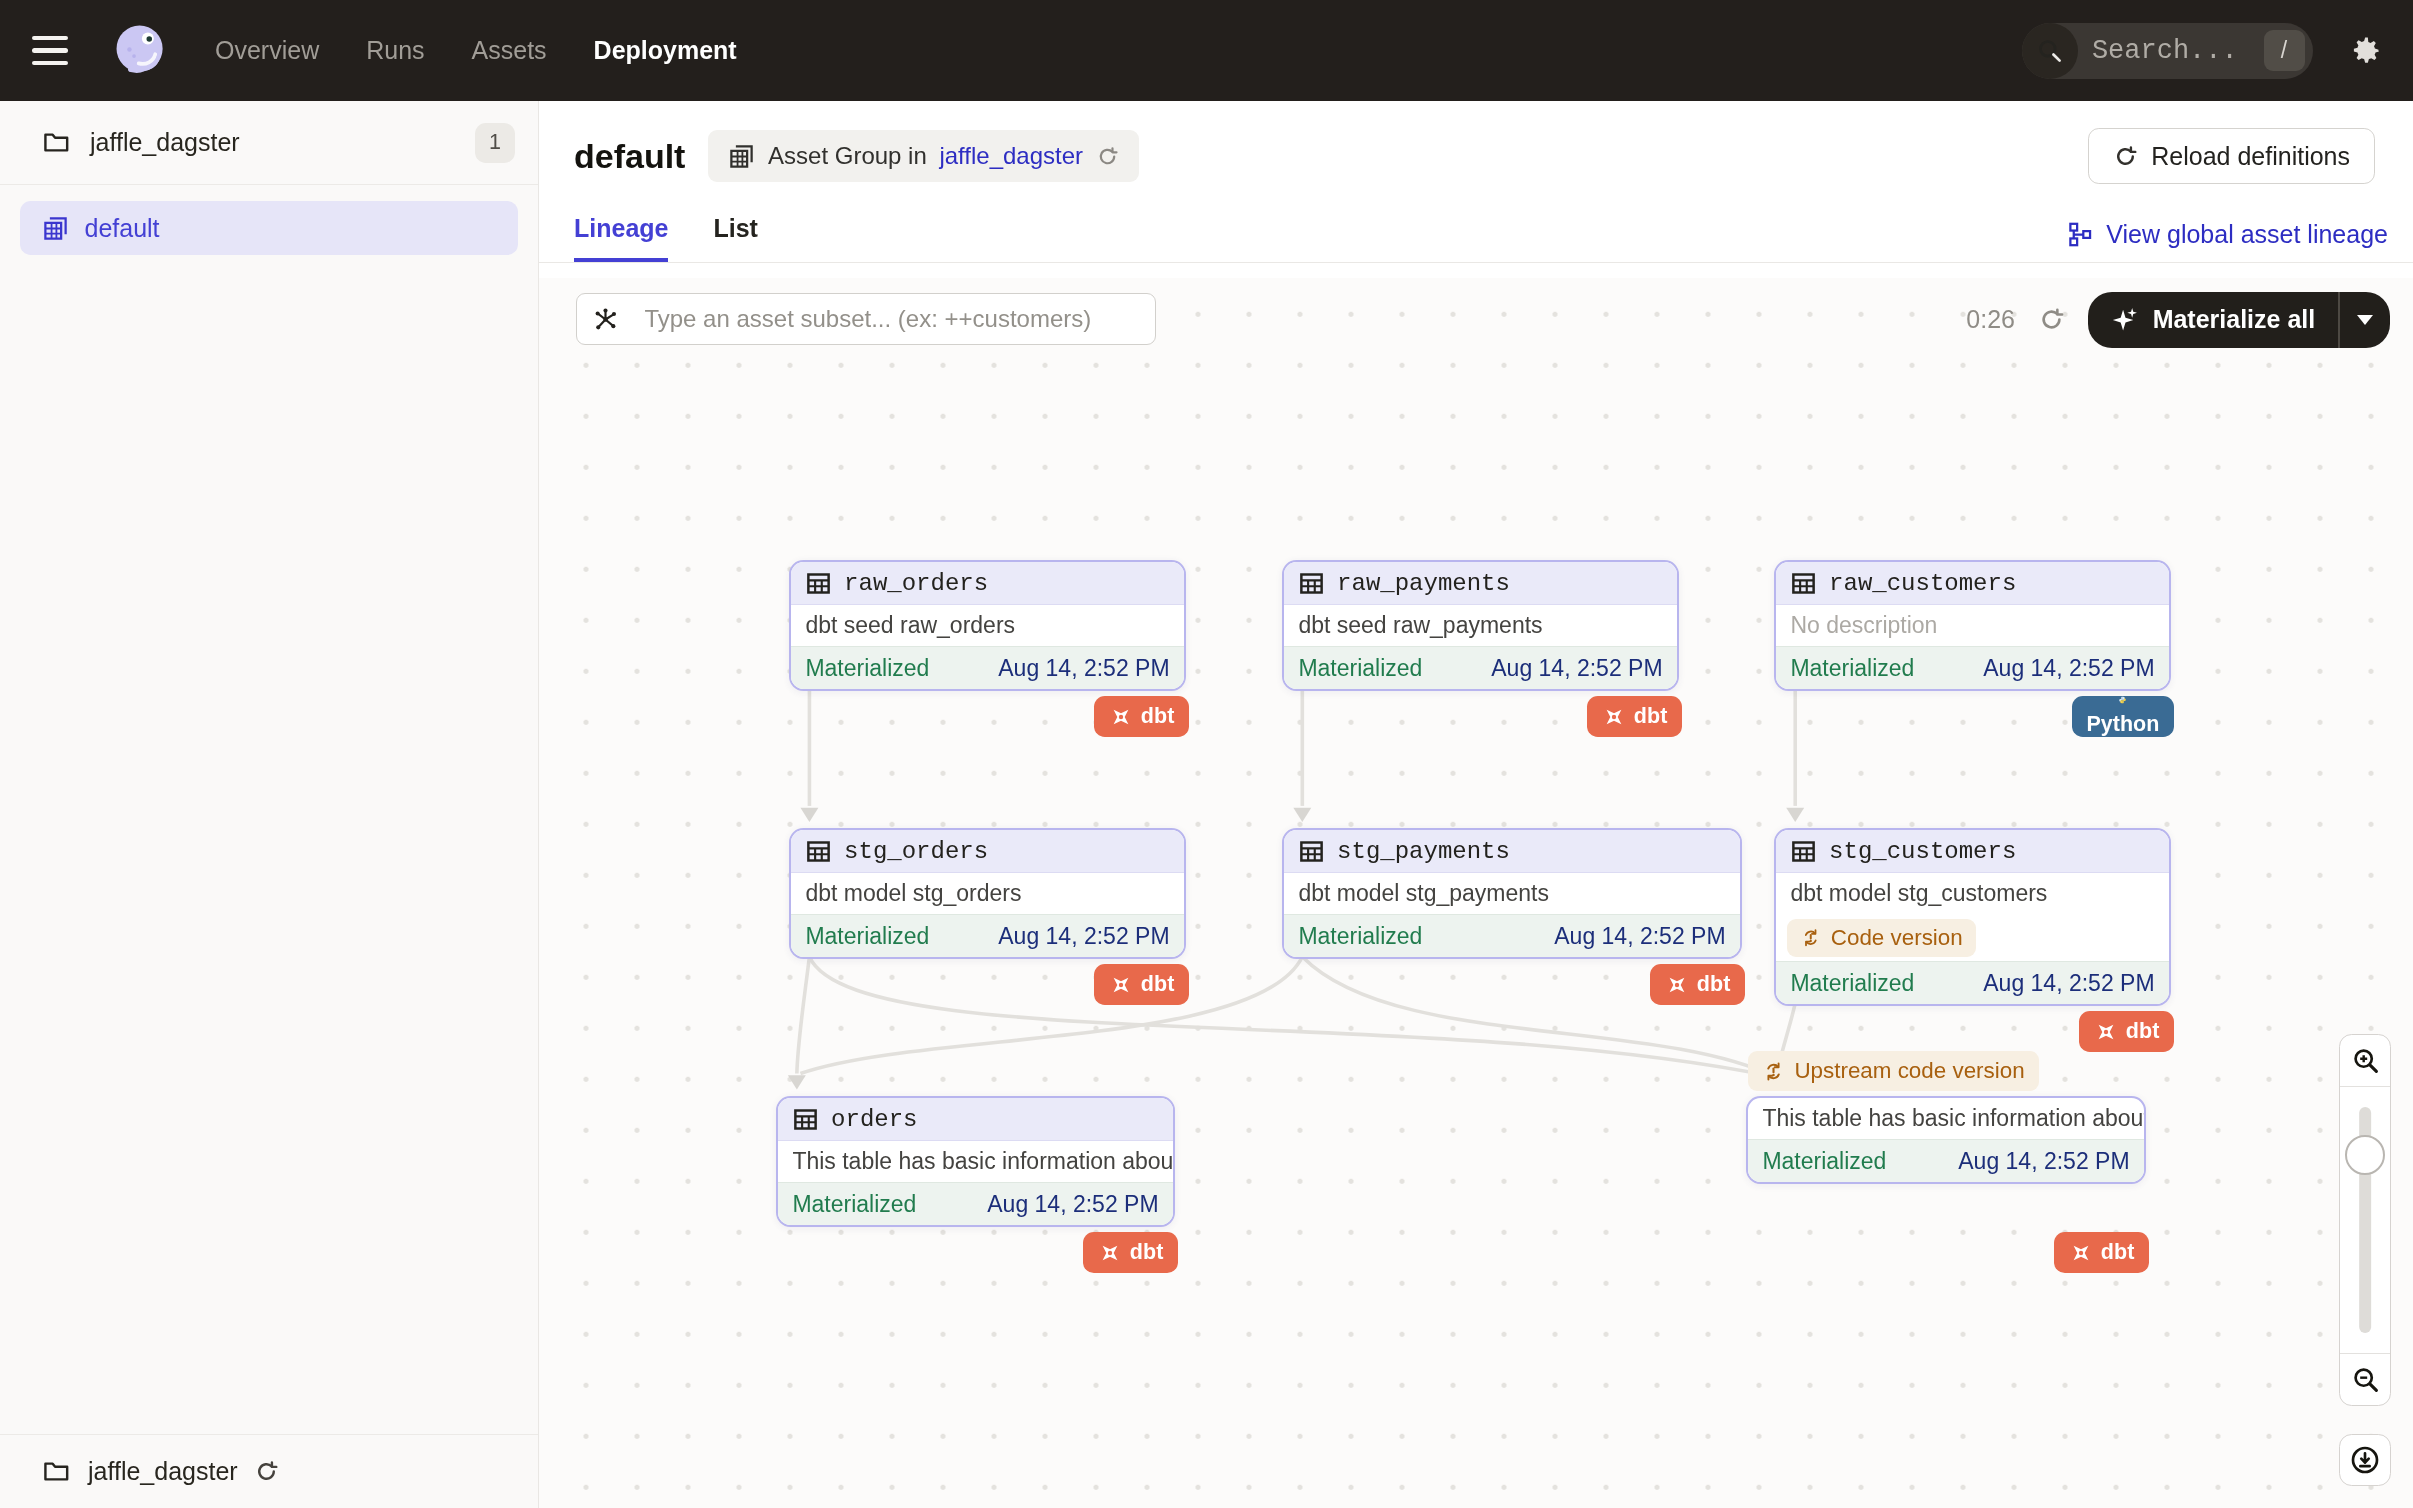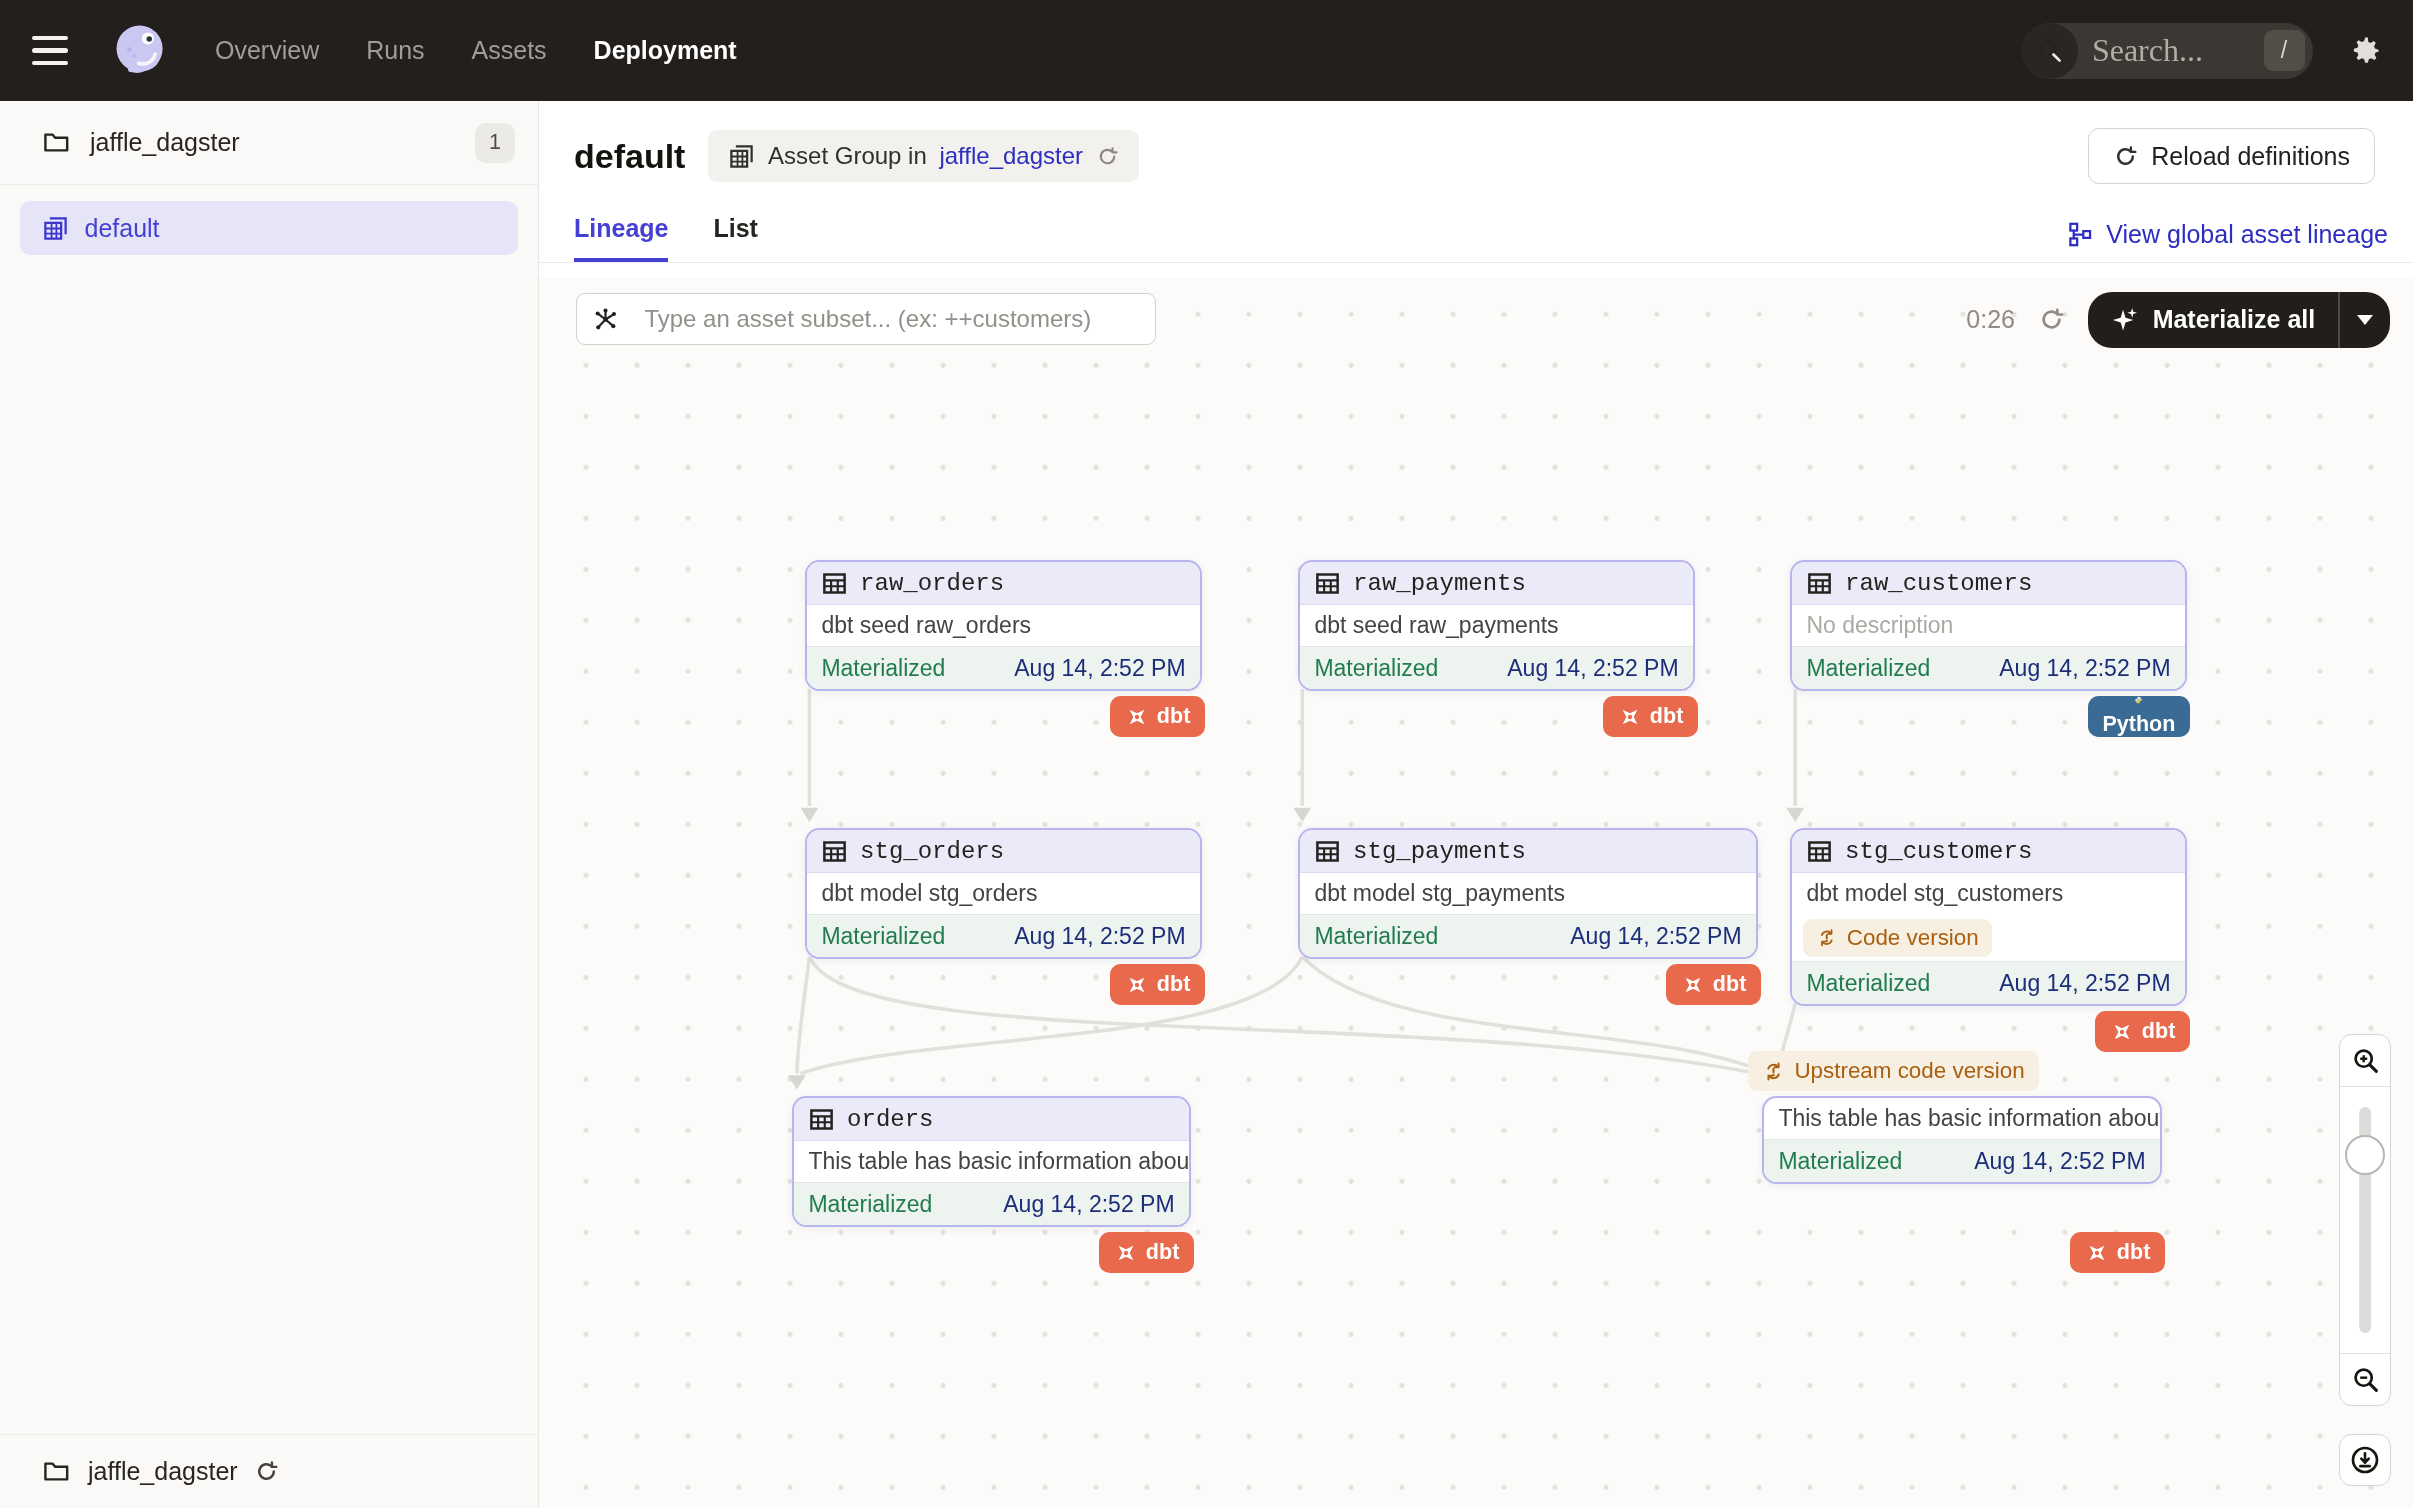--- a/index.html
+++ b/index.html
@@ -15,21 +15,21 @@
   .logo { width:59px; height:59px; margin-left:25px; }
   .navlinks { display:flex; align-items:center; margin-left:45px; gap:47px; }
   .navlink { font-size:25px; color:#A19D97; cursor:pointer; }
   .navlink.active { color:#FFFFFF; font-weight:700; }
   .nav-spacer { flex:1; }
   .searchpill { width:291px; height:56px; background:#3B3733; border-radius:28px; display:flex;
     align-items:center; overflow:hidden; }
   .search-circ { width:56px; height:56px; border-radius:50%; background:#2A2621; display:flex;
     align-items:center; justify-content:center; flex:none; }
   .searchpill input { flex:1; background:transparent; border:none; outline:none; color:#D8D5D0;
-    font-size:32px; padding-left:14.4px; font-family:Liberation Serif, serif; width:108px; }
+    font-size:27px; padding-left:14.4px; font-family:Liberation Mono, monospace; width:108px; }
   .searchpill input::placeholder { color:#B0ACA6; }
   .slash-badge { width:41px; height:41px; border-radius:9px; background:#514D47; color:#D8D5D0;
     font-size:23px; display:flex; align-items:center; justify-content:center; margin-right:8px; flex:none; }
   .gearbtn { margin:0 30.5px 0 34px; cursor:pointer; display:flex; }
 
   
   .sidebar { position:absolute; left:0; top:101px; width:539px; height:1407px;
     background:#FAF9F8; border-right:1.8px solid #E9E7E4; }
   .side-project { height:84px; display:flex; align-items:center; padding:0 23px 0 43px;
     border-bottom:1.8px solid #ECEAE7; cursor:pointer; }
@@ -80,21 +80,21 @@
   .refresh-gray { color:#8F8C86; display:flex; cursor:pointer; }
   .mat-btn { height:56px; background:#221F1B; border-radius:24px; display:flex; align-items:center;
     color:#fff; cursor:pointer; overflow:hidden; }
   .mat-main { display:flex; align-items:center; gap:12.6px; padding:0 23px; font-size:25px; font-weight:600; }
   .mat-divider { width:1.8px; height:56px; background:#4D4943; }
   .mat-caret { width:50px; height:56px; display:flex; align-items:center; justify-content:center; }
   .caret-down { width:0; height:0; border-left:8px solid transparent; border-right:8px solid transparent;
     border-top:10px solid #fff; }
 
   
-  .node { position:absolute; cursor:pointer;margin-left:16px; }
+  .node { position:absolute; cursor:pointer; }
   .card { border:2.2px solid var(--node-border); border-radius:14.4px; background:#fff;
     box-shadow:0 1.8px 7.2px rgba(60,60,120,.07); overflow:hidden; }
   .hd { height:43px; background:var(--node-header-bg); display:flex; align-items:center;
     padding:0 14.4px; gap:11.7px; border-bottom:1.3px solid #DCDBF3; color:#1F1E1A; }
   .nm { font-family:"Liberation Mono", monospace; font-size:24px; color:#23221E; }
   .ds { height:41px; display:flex; align-items:center; padding:0 14.4px; font-size:23px; color:#444340;
     white-space:nowrap; overflow:hidden; }
   .ds.muted { color:#ACA9A4; }
   .tagrow { height:47px; display:flex; align-items:center; padding:0 10.8px; }
   .tag { height:38px; border-radius:9px; background:var(--warn-bg); color:var(--warn-text);

